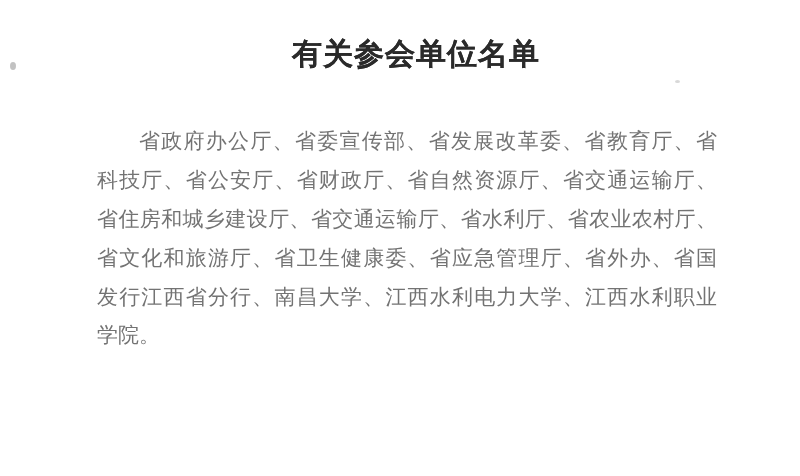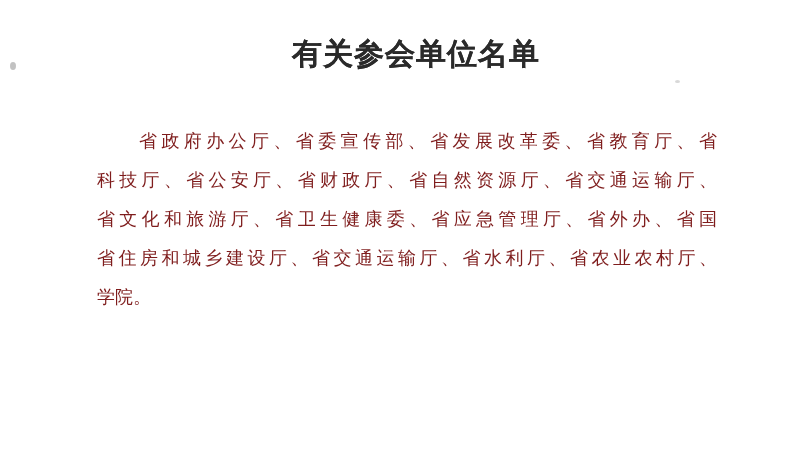--- a/index.html
+++ b/index.html
@@ -21,50 +21,51 @@
     font-weight: bold;
     letter-spacing: 1px;
     color: #2a2a2a;
     text-shadow: 0 0 0.6px #3a3a3a;
   }
   .doc-body {
     position: absolute;
     left: 97px;
     top: 122px;
     width: 620px;
-    color: #7f1d1d;
-    font-size: 18px;
+    color: #737373;
+    font-size: 21px;
   }
   .doc-line {
     height: 39px;
     line-height: 39px;
     text-align: justify;
     text-align-last: justify;
   }
   .doc-line.first { text-indent: 42px; }
-  .doc-line.last  { text-align-last: left; }
+  .doc-line.last  { text-align-last: left; font-family: Liberation Mono, monospace; }
   .scan-speck {
     position: absolute;
     border-radius: 50%;
     background: #8f8f8f;
   }
   .speck-left   { left: 10px;  top: 62px; width: 6px; height: 8px; opacity: 0.55; }
   .speck-right  { left: 675px; top: 80px; width: 5px; height: 3px; opacity: 0.35; }
 </style>
 </head>
 <body>
 
 <div class="page">
 
   <div class="doc-title">有关参会单位名单</div>
 
   <div class="doc-body">
     <div class="doc-line first">省政府办公厅、省委宣传部、省发展改革委、省教育厅、省</div>
     <div class="doc-line">科技厅、省公安厅、省财政厅、省自然资源厅、省交通运输厅、</div>
+    <div class="doc-line">省住房和城乡建设厅、省交通运输厅、省水利厅、省农业农村厅、</div>
     <div class="doc-line">省文化和旅游厅、省卫生健康委、省应急管理厅、省外办、省国</div>
-    <div class="doc-line">省住房和城乡建设厅、省交通运输厅、省水利厅、省农业农村厅、</div>
+    <div class="doc-line">发行江西省分行、南昌大学、江西水利电力大学、江西水利职业</div>
     <div class="doc-line last">学院。</div>
   </div>
 
   <div class="scan-speck speck-left"></div>
   <div class="scan-speck speck-right"></div>
 
 </div>
 
 </body></html>

